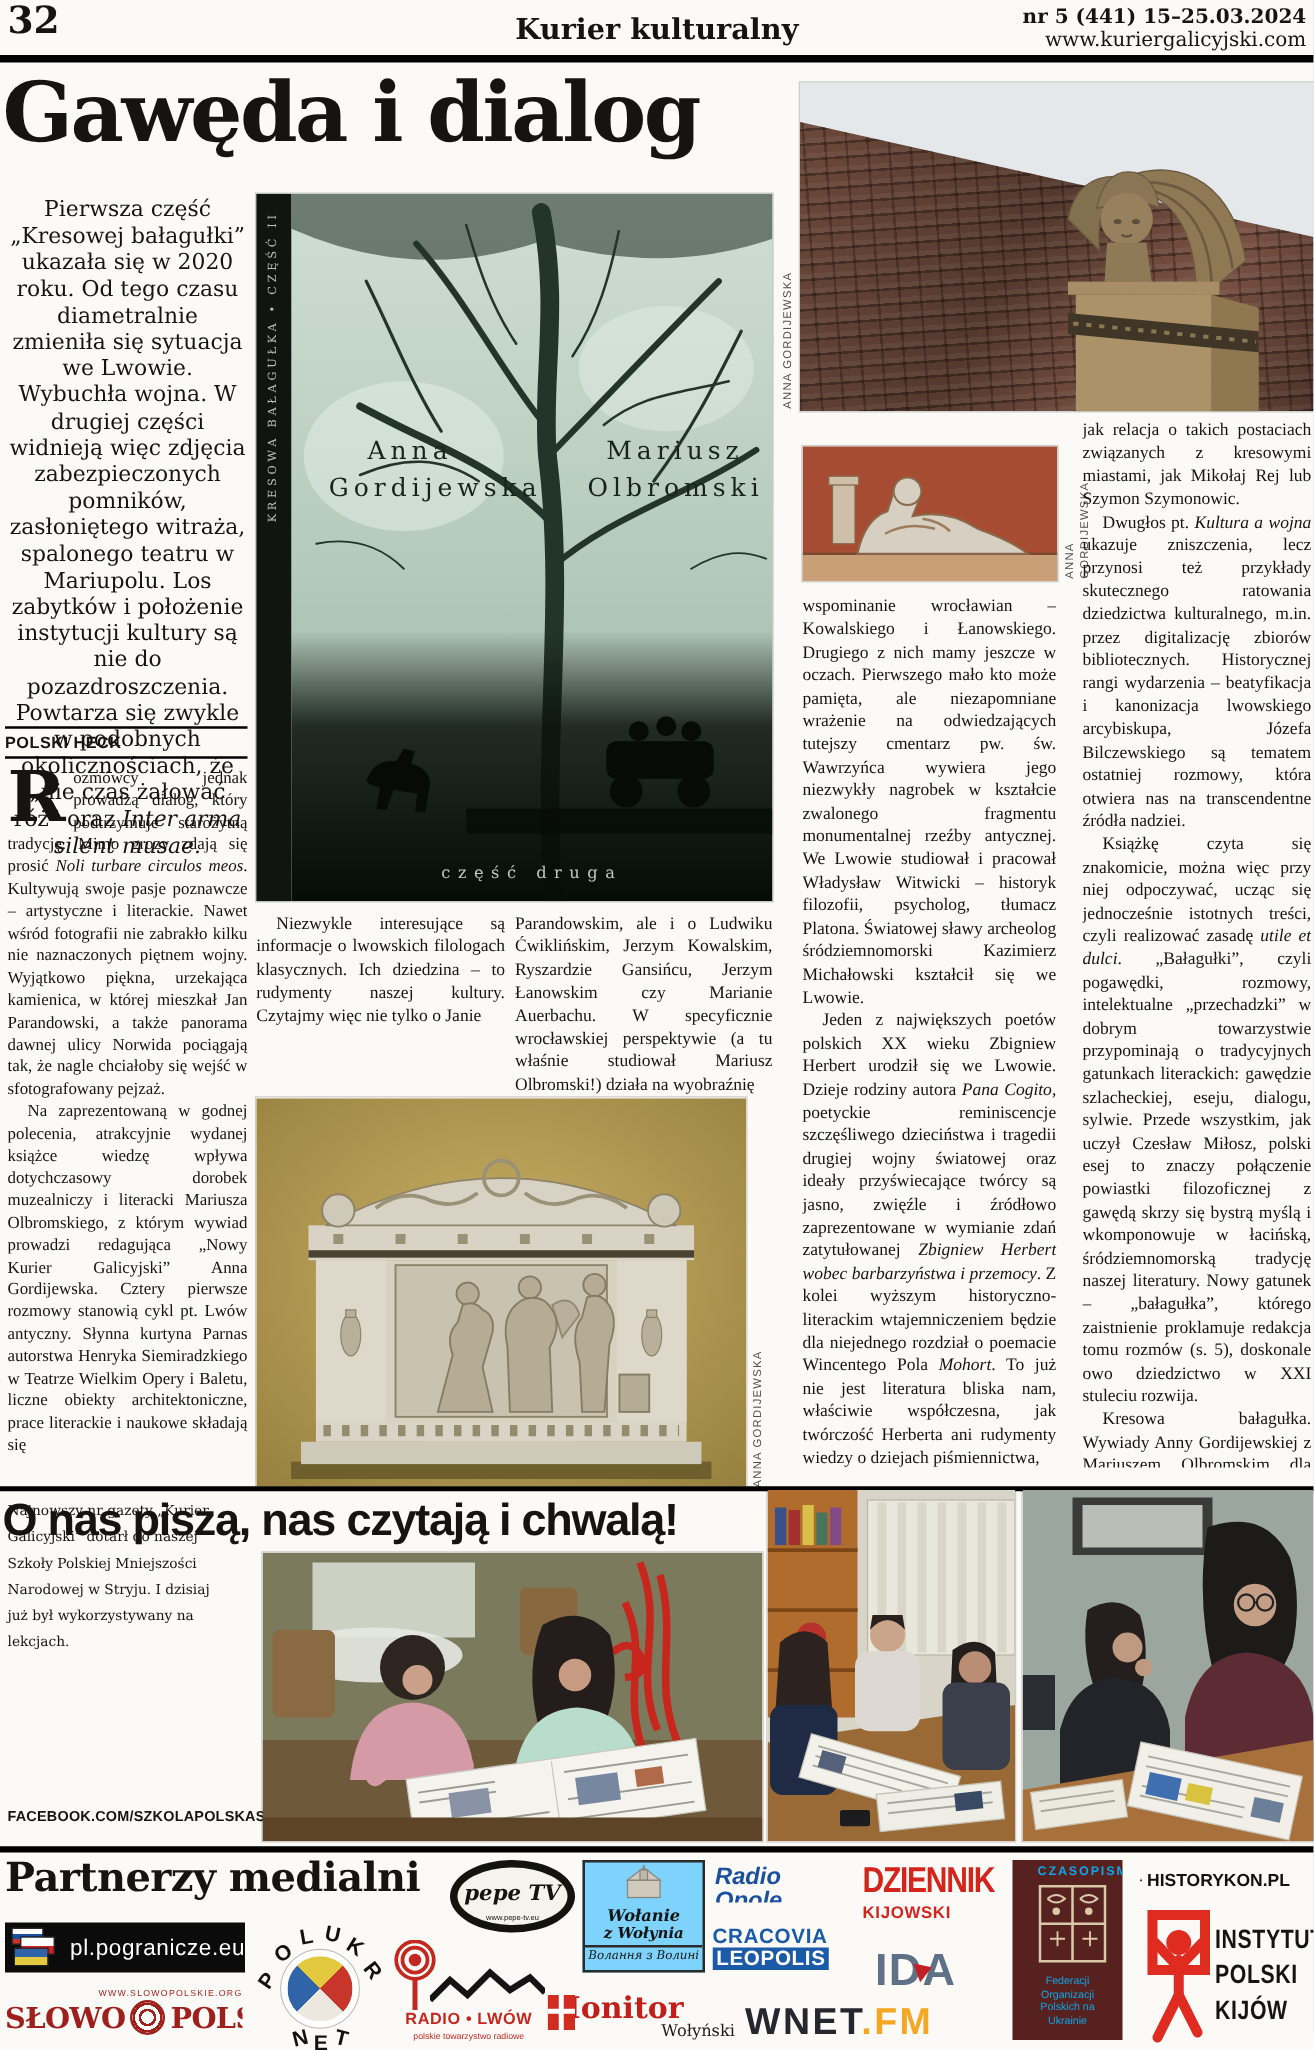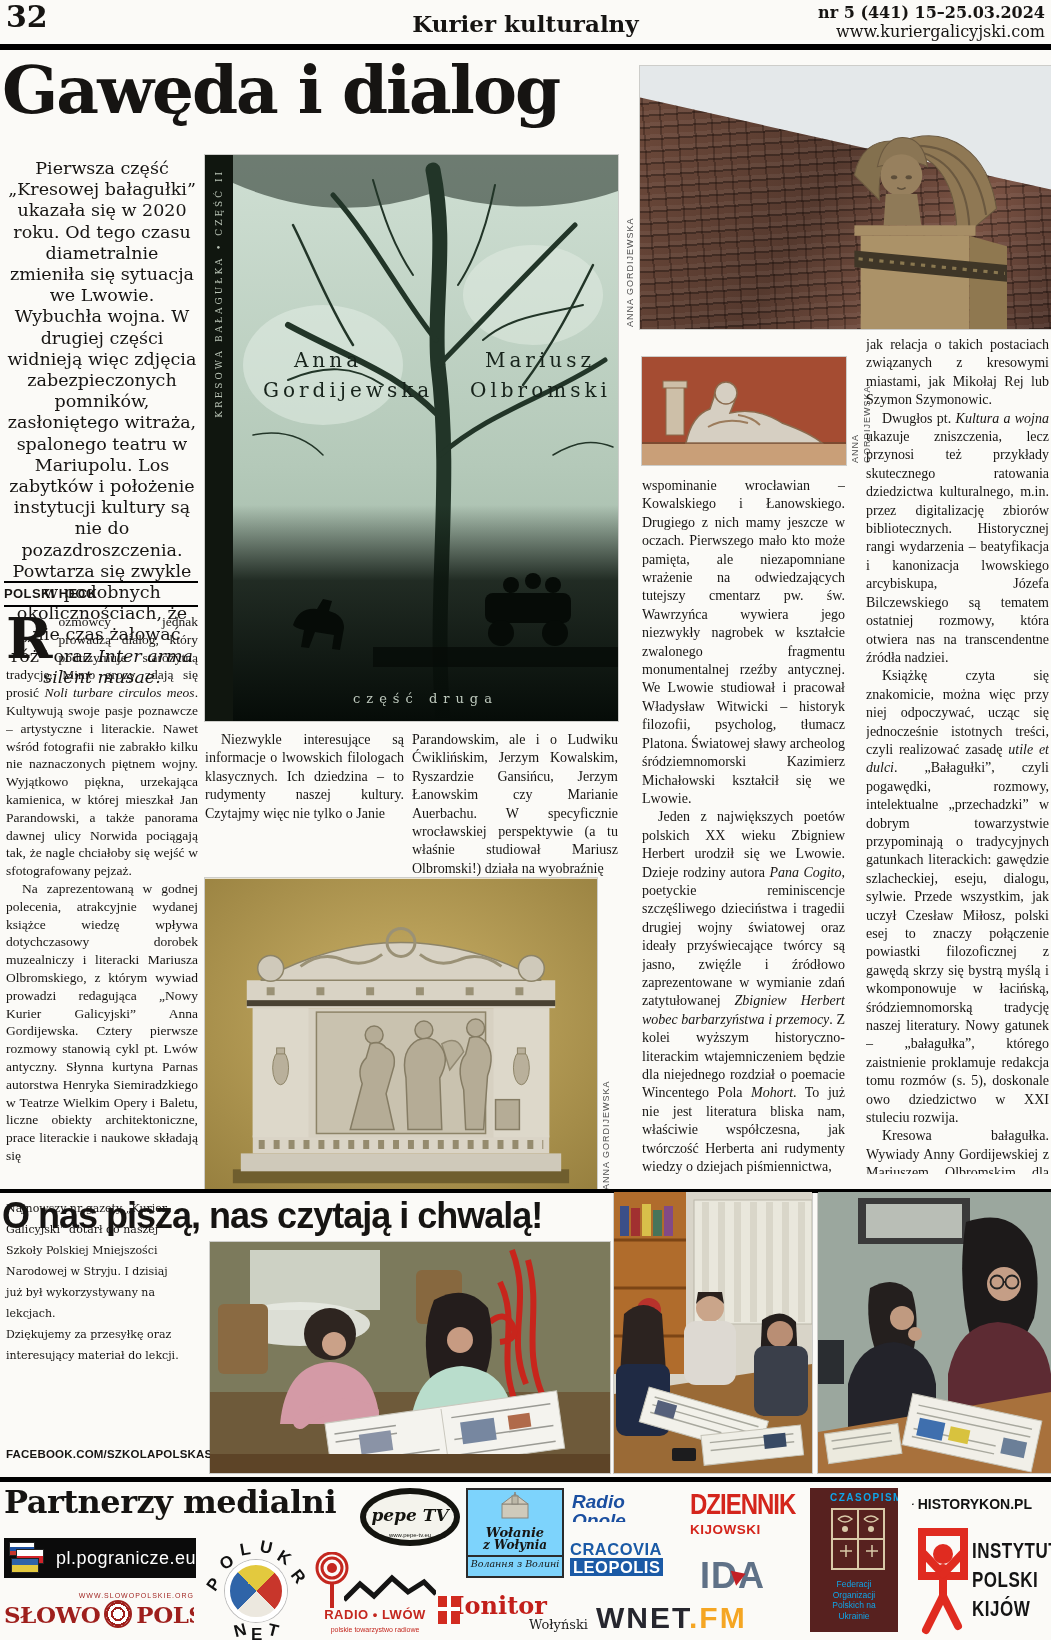--- a/index.html
+++ b/index.html
@@ -301,21 +301,20 @@
     <p>jak relacja o takich postaciach związanych z kresowymi miastami, jak Mikołaj Rej lub Szymon Szymonowic.</p>
     <p class="ind"><span>Dwugłos pt. </span><i>Kultura a wojna</i><span> ukazuje zniszczenia, lecz przynosi też przykłady skutecznego ratowania dziedzictwa kulturalnego, m.in. przez digitalizację zbiorów bibliotecznych. Historycznej rangi wydarzenia – beatyfikacja i kanonizacja lwowskiego arcybiskupa, Józefa Bilczewskiego są tematem ostatniej rozmowy, która otwiera nas na transcendentne źródła nadziei.</span></p>
     <p class="ind"><span>Książkę czyta się znakomicie, można więc przy niej odpoczywać, ucząc się jednocześnie istotnych treści, czyli realizować zasadę </span><i>utile et dulci</i><span>. „Bałagułki”, czyli pogawędki, rozmowy, intelektualne „przechadzki” w dobrym towarzystwie przypominają o tradycyjnych gatunkach literackich: gawędzie szlacheckiej, eseju, dialogu, sylwie. Przede wszystkim, jak uczył Czesław Miłosz, polski esej to znaczy połączenie powiastki filozoficznej z gawędą skrzy się bystrą myślą i wkomponowuje w łacińską, śródziemnomorską tradycję naszej literatury. Nowy gatunek – „bałagułka”, którego zaistnienie proklamuje redakcja tomu rozmów (s. 5), doskonale owo dziedzictwo w XXI stuleciu rozwija.</span></p>
     <p class="ind biblio">Kresowa bałagułka. Wywiady Anny Gordijewskiej z Mariuszem Olbromskim dla „Kuriera Galicyjskiego” i „Nowego Kuriera Galicyjskiego”, część 2, Lwów 2023, Biblioteka „Kuriera Galicyjskiego”.</p>
   </div>
 
   <div class="rule" style="left:0;top:1189px;width:1051px;height:4px"></div>
   <h2 class="abs" id="s2-heading">O nas piszą, nas czytają i chwalą!</h2>
   <div class="abs" id="s2-text">
     <p>Najnowszy nr gazety „Kurier Galicyjski” dotarł do naszej Szkoły Polskiej Mniejszości Narodowej w Stryju. I dzisiaj już był wykorzystywany na lekcjach.</p>
-    <p>Dziękujemy za przesyłkę oraz interesujący materiał do lekcji.</p>
   </div>
   <div class="abs" id="s2-credit">FACEBOOK.COM/SZKOLAPOLSKASTRYJ.UA</div>
 
   <div class="photo" style="left:210px;top:1242px;width:400px;height:231px">
     <svg width="400" height="231" viewBox="0 0 400 231">
       <rect width="400" height="231" fill="#7c7a5c"></rect>
       <rect y="150" width="400" height="81" fill="#6e5a3a"></rect>
       <rect x="40" y="8" width="130" height="60" fill="#cdd1c4"></rect>
       <ellipse cx="90" cy="82" rx="70" ry="22" fill="#e7e9e2" opacity=".9"></ellipse>
       <rect x="8" y="62" width="50" height="70" rx="6" fill="#8a6a42"></rect>

